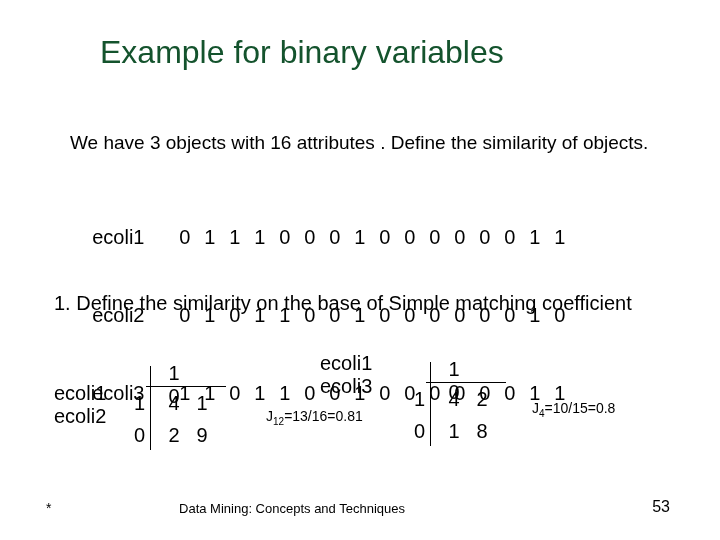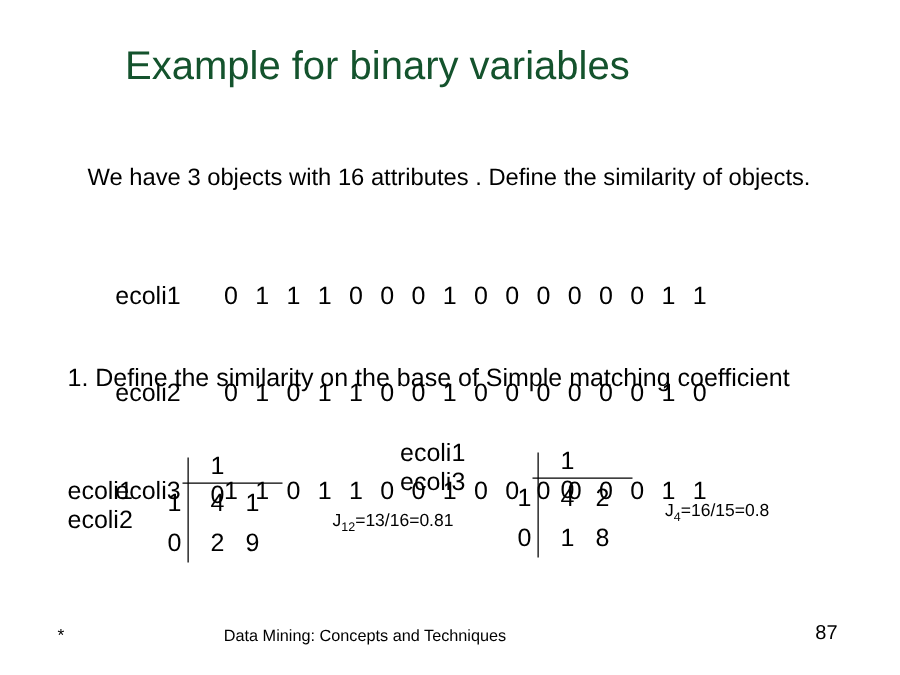--- a/index.html
+++ b/index.html
@@ -155,19 +155,19 @@
     <div class="hline"></div>
     <div class="vline"></div>
     <div class="rowlbl r1">1</div>
     <div class="rowlbl r0">0</div>
     <div class="cell c11">4</div>
     <div class="cell c10">2</div>
     <div class="cell c01">1</div>
     <div class="cell c00">8</div>
   </div>
   <div class="jval">
-    <span>J</span><sub>4</sub><span>=16/15=0.8</span>
+    <span>J</span><sub>4</sub><span>=10/15=0.8</span>
   </div>
 </div>
 
 <div class="footer-left">*</div>
 <div class="footer-center">Data Mining: Concepts and Techniques</div>
-<div class="footer-right">87</div>
+<div class="footer-right">53</div>
 
 </body></html>

